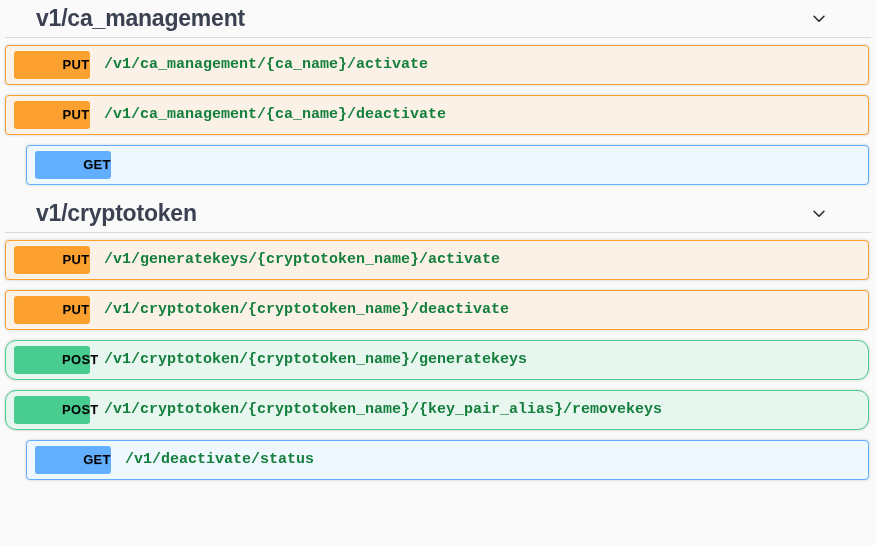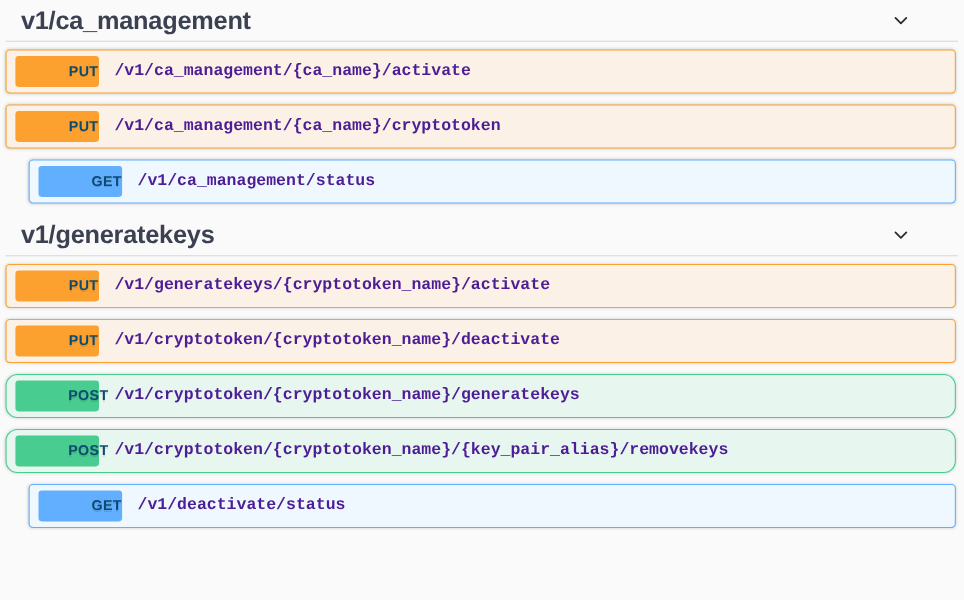--- a/index.html
+++ b/index.html
@@ -37,20 +37,21 @@
     cursor: pointer;
     margin: 0 5px 0 5px;
   }
   .opblock-tag-name {
     font-family: "Liberation Sans", sans-serif;
     font-size: 23px;
     font-weight: bold;
     color: #3b4151;
     letter-spacing: -0.2px;
     line-height: 1;
+    margin-left: 17px;
   }
   .chevron {
     width: 20px;
     height: 20px;
     display: flex;
     align-items: center;
     justify-content: center;
     flex: none;
     margin-right: 28px;
   }
@@ -80,37 +81,37 @@
     width: 100%;
     padding: 4px 0 4px 0;
   }
 
   .opblock-summary-method {
     flex: none;
     width: 76px;
     min-width: 76px;
     text-align: center;
     border-radius: 3px;
-    color: #0c4a6e;
+    color: #000000;
     font-family: "Liberation Sans", sans-serif;
     font-size: 13px;
     font-weight: bold;
     line-height: 28px;
     height: 28px;
     margin-left: 8px;
     text-shadow: 0 1px 0 rgba(0,0,0,0.1);
     letter-spacing: 0.3px;
     padding-left: 48px;
   }
 
   .opblock-summary-path {
     font-family: "Liberation Mono", monospace;
     font-size: 15px;
     font-weight: bold;
-    color: #4c1d95;
+    color: #15803d;
     padding-left: 14px;
     white-space: nowrap;
     line-height: 1.2;
   }
 
   
   .opblock-put {
     background: #fbf1e6;
     border-color: #fca130;
   }
@@ -148,34 +149,33 @@
       <div class="opblock-list">
         <div class="opblock opblock-put">
           <div class="opblock-summary">
             <span class="opblock-summary-method">PUT</span>
             <span class="opblock-summary-path">/v1/ca_management/{ca_name}/activate</span>
           </div>
         </div>
         <div class="opblock opblock-put">
           <div class="opblock-summary">
             <span class="opblock-summary-method">PUT</span>
-            <span class="opblock-summary-path">/v1/ca_management/{ca_name}/cryptotoken</span>
+            <span class="opblock-summary-path">/v1/ca_management/{ca_name}/deactivate</span>
           </div>
         </div>
         <div class="opblock opblock-get">
           <div class="opblock-summary">
             <span class="opblock-summary-method">GET</span>
-            <span class="opblock-summary-path">/v1/ca_management/status</span>
           </div>
         </div>
       </div>
     </div>
     <div class="opblock-tag-section">
       <div class="opblock-tag">
-        <span class="opblock-tag-name">v1/generatekeys</span>
+        <span class="opblock-tag-name">v1/cryptotoken</span>
         <span class="chevron">
           <svg width="18" height="18" viewBox="0 0 20 20" aria-hidden="true">
             <path d="M4.5 7 L10 12.5 L15.5 7" fill="none" stroke="#2b2b2b" stroke-width="1.8" stroke-linecap="round" stroke-linejoin="round"></path>
           </svg>
         </span>
       </div>
       <div class="opblock-list">
         <div class="opblock opblock-put">
           <div class="opblock-summary">
             <span class="opblock-summary-method">PUT</span>

